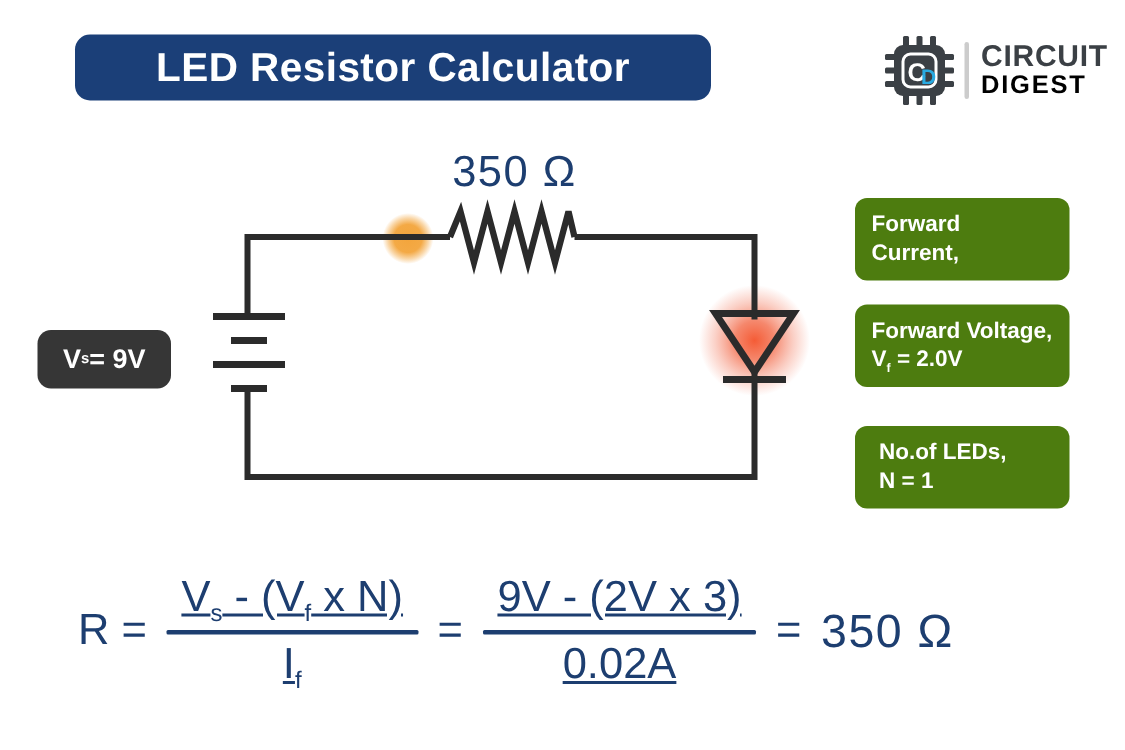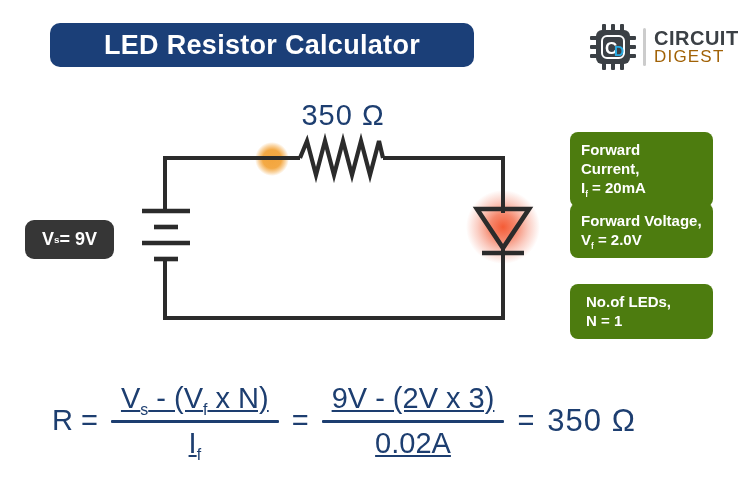--- a/index.html
+++ b/index.html
@@ -21,21 +21,21 @@
   }
   .banner-text {
     color: #ffffff; font-size: 27px; font-weight: bold; letter-spacing: 0.3px;
   }
 
   
   .logo { left: 589px; top: 22px; width: 150px; height: 50px; display: flex; align-items: center; }
   .logo-divider { width: 3px; height: 38px; background: #cccccc; margin: 0 8px 0 6px; border-radius: 2px; }
   .logo-textcol { display: flex; flex-direction: column; justify-content: space-between; }
   .logo-circuit { font-size: 20px; font-weight: bold; color: #3b4045; letter-spacing: 0.5px; line-height: 20px; }
-  .logo-digest  { font-size: 17px; font-weight: normal; color: #a16207; letter-spacing: 1.2px; line-height: 18px; }
+  .logo-digest  { font-size: 17px; font-weight: bold; color: #000000; letter-spacing: 1.2px; line-height: 18px; }
 
   
   .resistor-label {
     left: 288px; top: 99px; width: 110px;
     text-align: center;
     color: #1d3e70; font-size: 29px; font-weight: 500; letter-spacing: 1px;
   }
   .vs-box {
     left: 25px; top: 220px; width: 89px; height: 39px;
     background: #363636; border-radius: 9px;
@@ -147,21 +147,20 @@
 <div class="abs resistor-label">350 Ω</div>
 
 <div class="abs vs-box">
   <span>V</span>
     <sub>s</sub>
     <span> = 9V</span>
 </div>
 
 <div class="abs info-box info-box-1">
   <div>Forward Current,</div>
-  <div><span>I</span><sub>f</sub><span> = 20mA</span></div>
 </div>
 <div class="abs info-box info-box-2">
   <div>Forward Voltage,</div>
   <div><span>V</span><sub>f</sub><span> = 2.0V</span></div>
 </div>
 <div class="abs info-box info-box-3">
   <div>No.of LEDs,</div>
   <div><span>N</span><sub></sub><span> = 1</span></div>
 </div>
 

